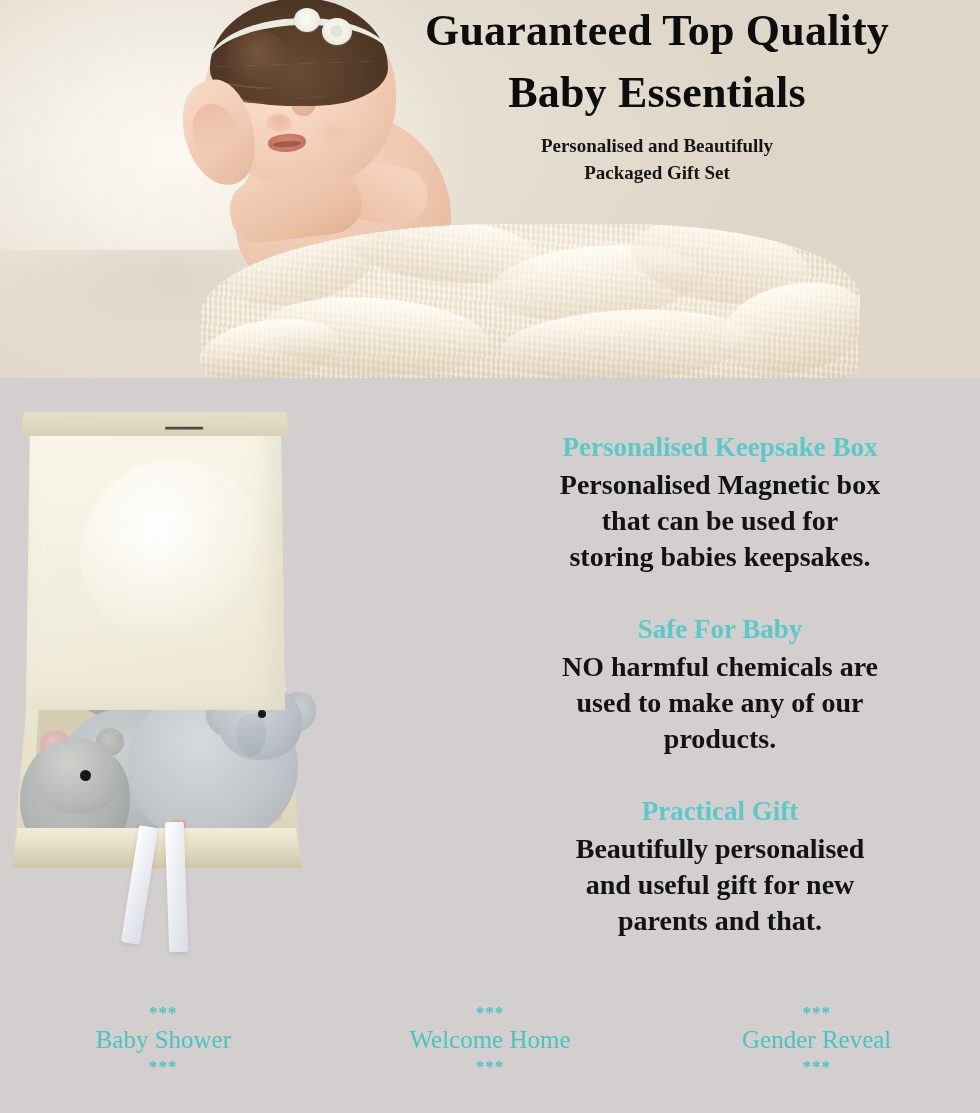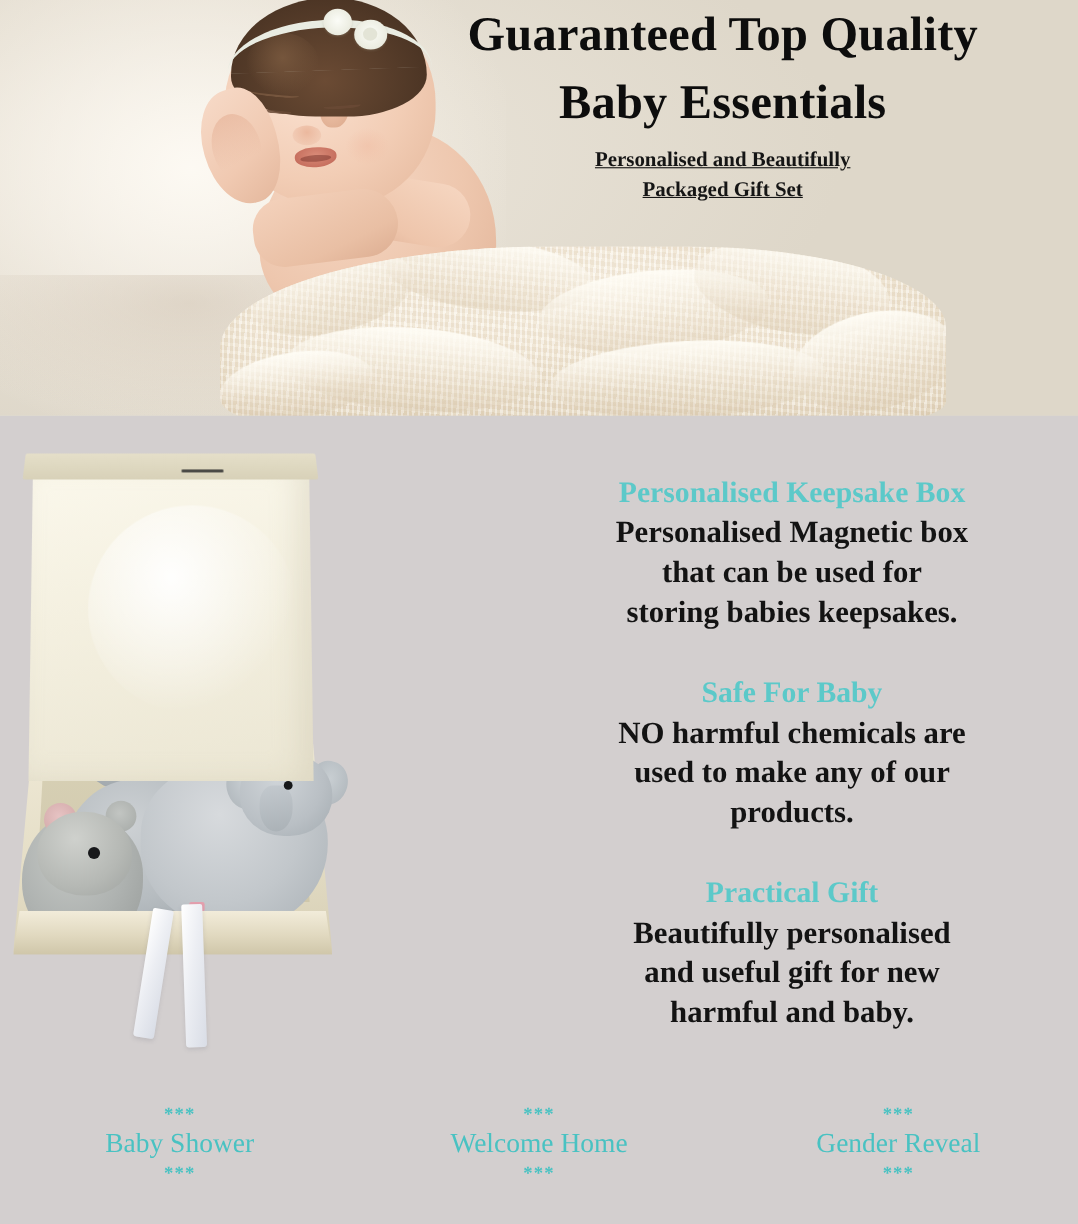--- a/index.html
+++ b/index.html
@@ -166,21 +166,21 @@
   .fold.f7 { left:520px; top:60px;  width:150px; height:88px; transform:rotate(-12deg); }
   .fold.f8 { left:0px;   top:96px;  width:140px; height:60px; transform:rotate(-8deg); }
 
   
   .hero-text { position:absolute; right:28px; top:0; width:590px; text-align:center; }
   h1.hero-title {
     font-size:44px; line-height:62px; font-weight:700; color:#0d0d0d;
     letter-spacing:.2px;
   }
   .hero-sub {
-    margin-top:8px; font-size:19px; line-height:27px; font-weight:700; color:#151515;text-decoration:underline;
+    margin-top:8px; font-size:19px; line-height:27px; font-weight:700; color:#151515;
   }
 
   
   #lower {
     position:absolute; left:0; top:378px; width:980px; height:828px;
     background:#d3cfcf;
   }
 
   
   #boxwrap { position:absolute; left:0; top:30px; width:330px; height:600px; }
@@ -455,21 +455,21 @@
           <span>used to make any of our</span><br>
           <span>products.</span>
         </div>
       </div>
 
       <div class="feature">
         <div class="f-title">Practical Gift</div>
         <div class="f-body">
           <span>Beautifully personalised</span><br>
           <span>and useful gift for new</span><br>
-          <span>harmful and baby.</span>
+          <span>parents and that.</span>
         </div>
       </div>
 
     </div>
 
     <div id="occasions">
       <div class="occ">
         <div class="occ-stars">***</div>
         <div class="occ-label">Baby Shower</div>
         <div class="occ-stars">***</div>

